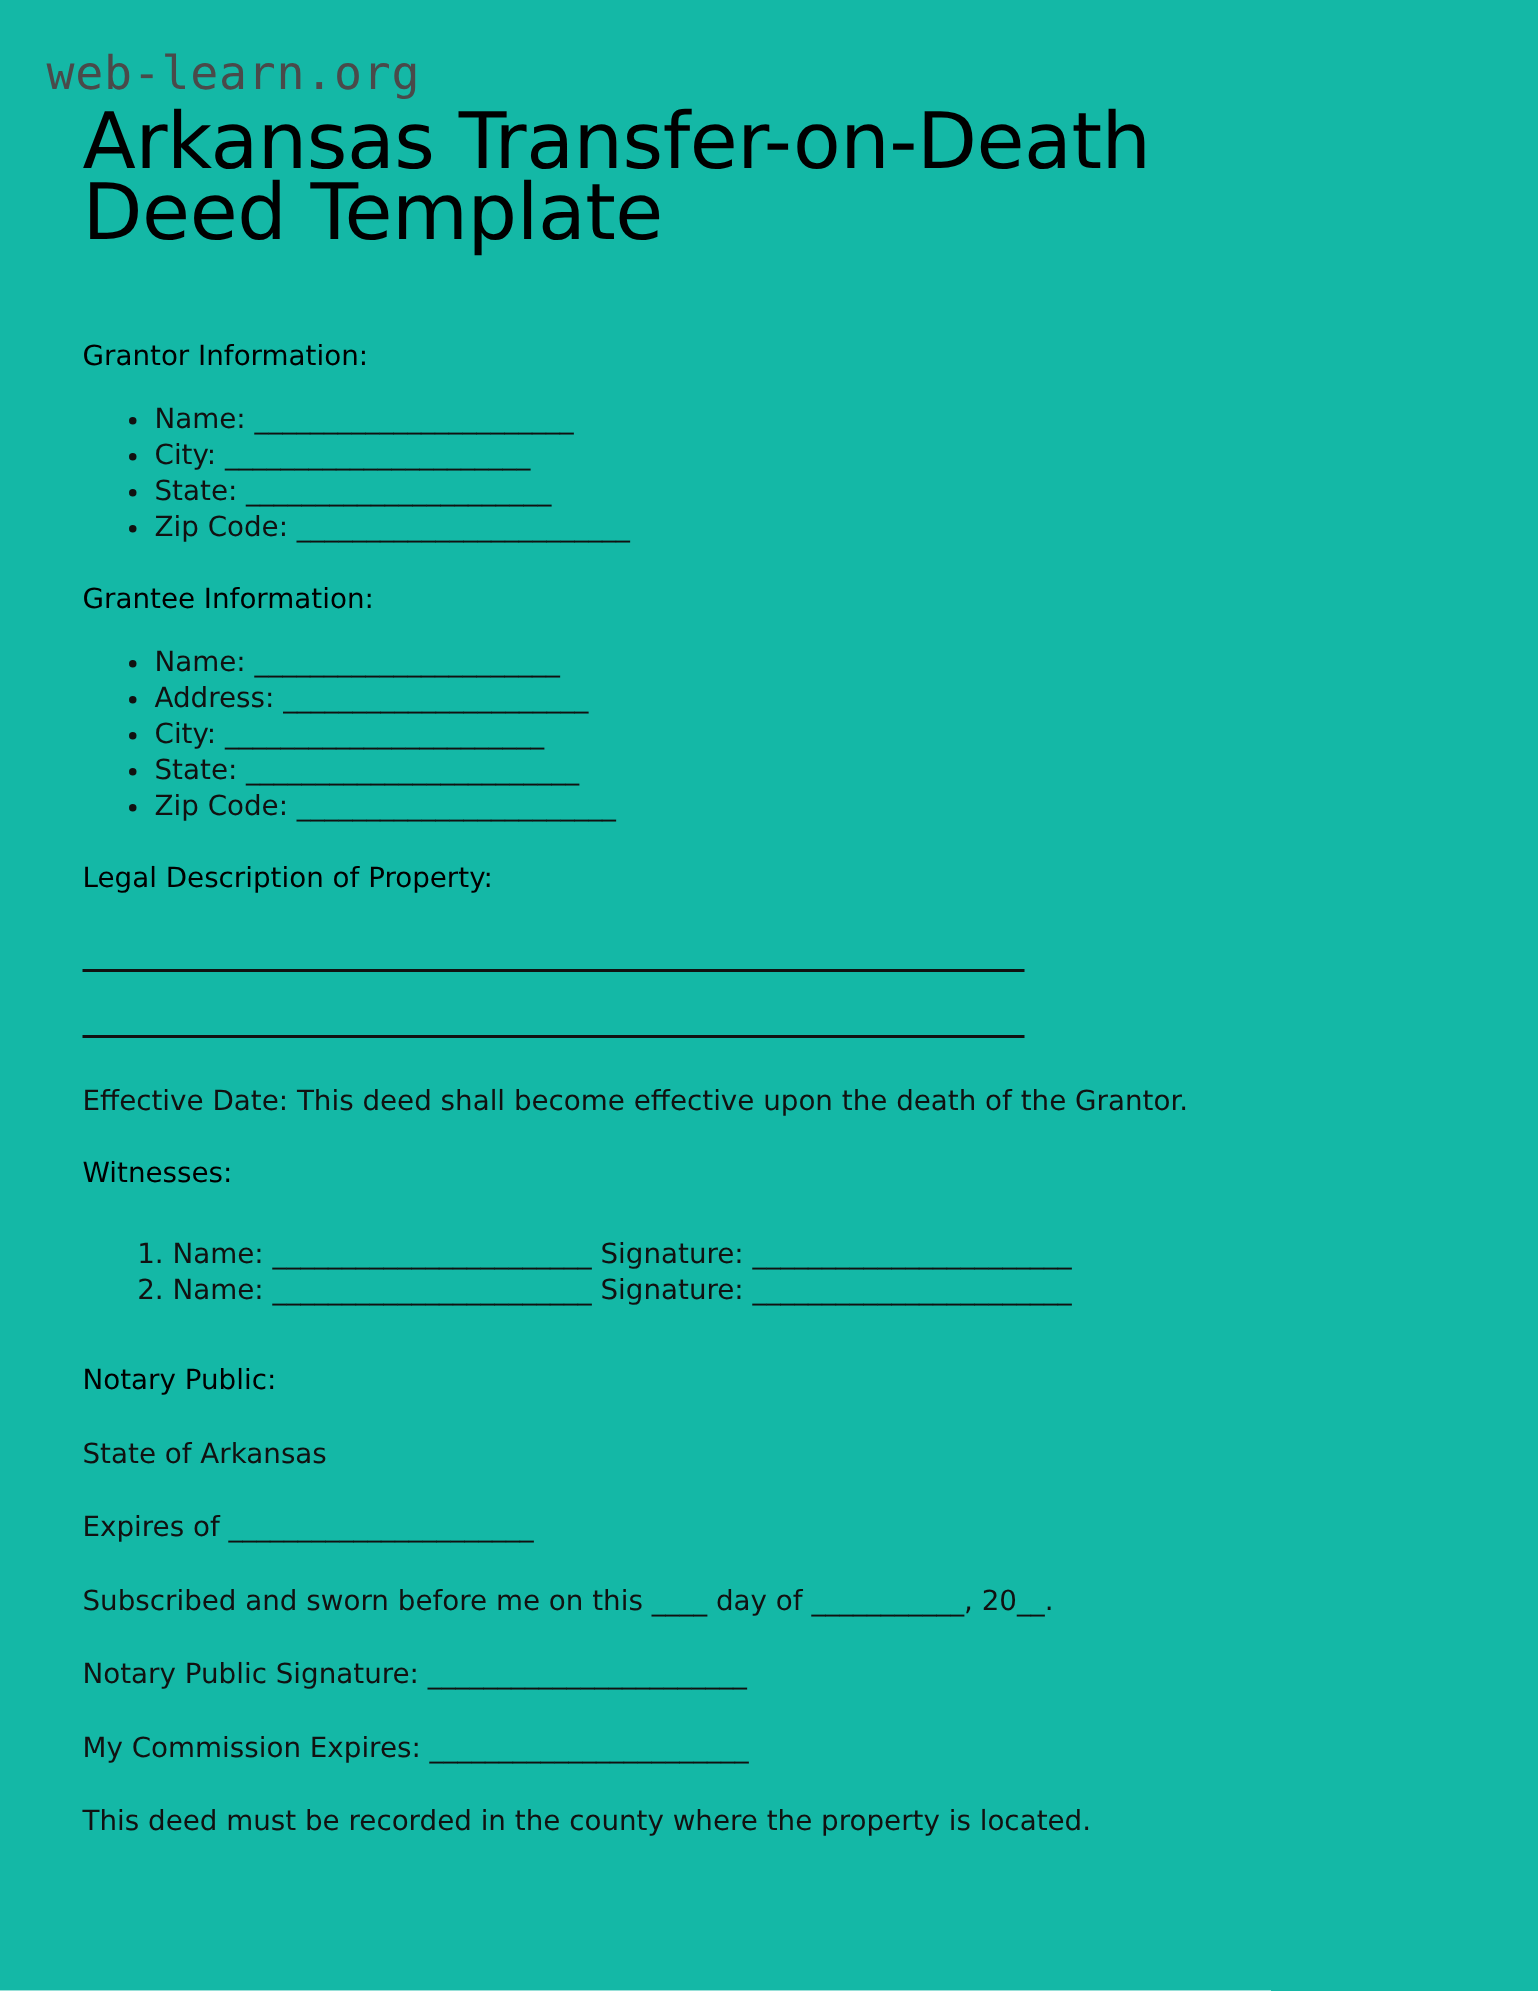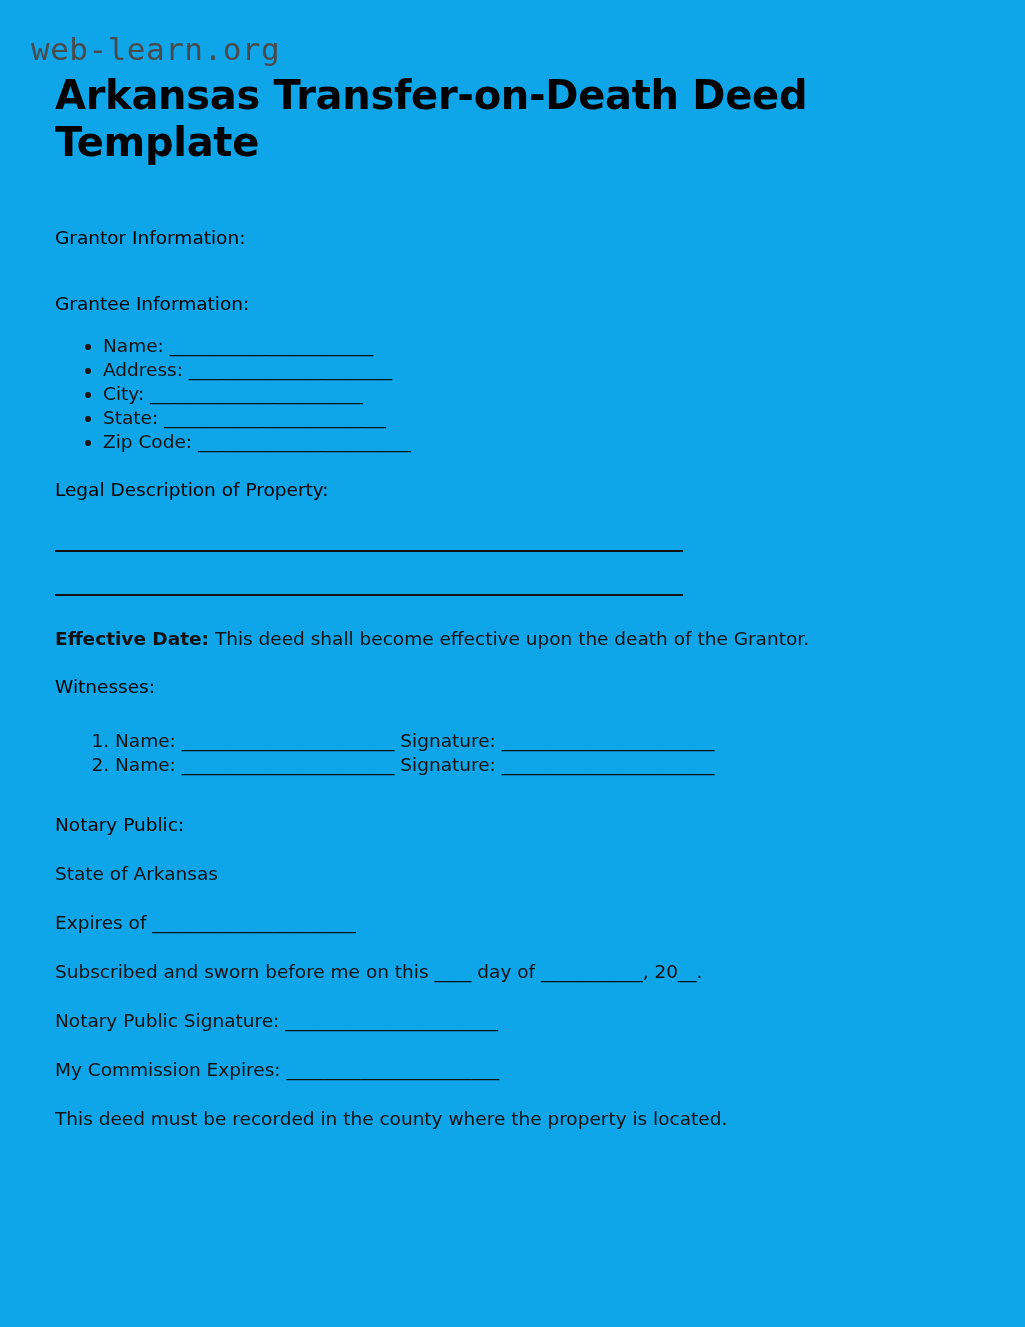--- a/index.html
+++ b/index.html
@@ -4,21 +4,21 @@
 <style>
   html, body {
     margin: 0;
     padding: 0;
     background: #ffffff;
   }
   .page {
     position: relative;
     width: 1025px;
     height: 1327px;
-    background: #0ea5e9;
+    background: #14b8a6;
     overflow: hidden;
   }
   .doc {
     position: absolute;
     left: 0;
     top: 0;
     width: 1025px;
   }
   .watermark {
     position: absolute;
@@ -29,22 +29,22 @@
     letter-spacing: 0.5px;
     color: #4a4a4a;
     white-space: nowrap;
   }
   .title {
     position: absolute;
     left: 55px;
     top: 72px;
     width: 830px;
     font-family: "DejaVu Sans", "Liberation Sans", sans-serif;
-    font-weight: bold;
-    font-size: 40px;
+    font-weight: normal;
+    font-size: 52px;
     line-height: 47px;
     color: #000000;
     letter-spacing: -0.3px;
   }
   .body-region {
     position: absolute;
     left: 55px;
     top: 196px;
     width: 930px;
     font-family: "DejaVu Sans", "Liberation Sans", sans-serif;
@@ -85,41 +85,47 @@
     font-size: 18.5px;
     white-space: pre;
   }
   .rule {
     width: 628px;
     height: 0;
     border-bottom: 2.5px solid #111111;
   }
   .rule-gap-1 { height: 48px; }
   .rule-gap-2 { height: 42px; }
-  .bold { font-weight: bold; }
+  .bold { font-weight: normal; }
 </style>
 </head>
 <body>
 
 <div class="page">
   <div class="doc">
 
     <div class="watermark">web-learn.org</div>
 
     <div class="title">Arkansas Transfer-on-Death Deed Template</div>
 
     <div class="body-region">
 
 
       <div class="gap-intro"></div>
 
       <h3 class="section-head">Grantor Information:</h3>
 
       <div class="gap-sm"></div>
 
+      <ul class="field-list">
+        <li>Name: _______________________</li>
+        <li>City: ______________________</li>
+        <li>State: ______________________</li>
+        <li>Zip Code: ________________________</li>
+      </ul>
 
       <div class="gap-md"></div>
 
       <h3 class="section-head">Grantee Information:</h3>
 
       <div class="gap-sm"></div>
 
       <ul class="field-list">
         <li>Name: ______________________</li>
         <li>Address: ______________________</li>

